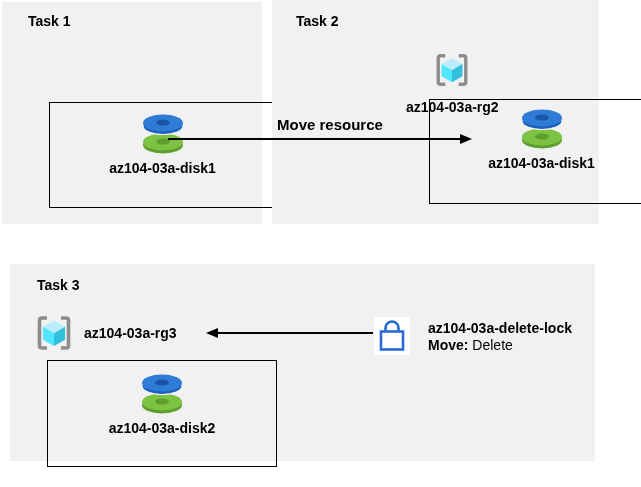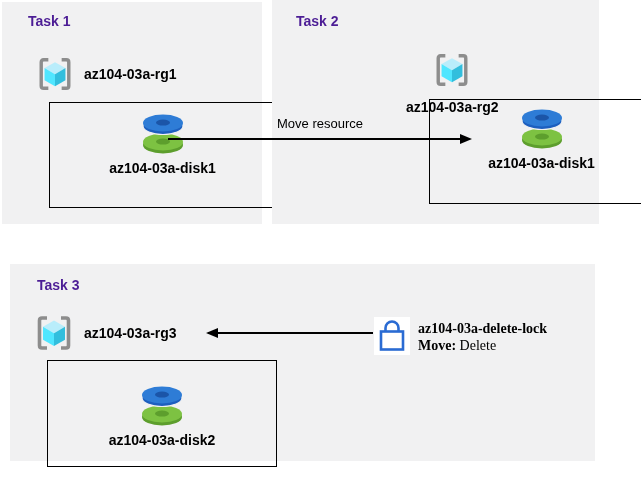--- a/index.html
+++ b/index.html
@@ -3,63 +3,53 @@
 <meta charset="utf-8">
 <style>
   html,body{margin:0;padding:0;background:#ffffff;}
   .canvas{
     position:relative;width:641px;height:487px;background:#ffffff;
     font-family:"Liberation Sans","DejaVu Sans",sans-serif;color:#000;
     overflow:hidden;
   }
   .panel{position:absolute;background:#f1f1f2;}
   .panel-title{
-    position:absolute;font-size:14px;font-weight:bold;color:#4c1d95;
+    position:absolute;font-size:14px;font-weight:bold;color:#000000;
     white-space:nowrap;
   }
   .rg-row{position:absolute;display:flex;align-items:center;gap:10px;}
   .rg-label,.disk-label{font-size:14px;font-weight:bold;white-space:nowrap;}
   .res-box{
     position:absolute;border:1.5px solid #000;box-sizing:border-box;
     display:flex;flex-direction:column;align-items:center;gap:5px;margin-left:22px;
   }
   .arrow-shaft{position:absolute;height:1.5px;background:#000;}
   .arrow-head-right{
     position:absolute;width:0;height:0;
     border-left:12px solid #000;border-top:5px solid transparent;border-bottom:5px solid transparent;
   }
   .arrow-head-left{
     position:absolute;width:0;height:0;
     border-right:12px solid #000;border-top:5px solid transparent;border-bottom:5px solid transparent;
   }
-  .move-label{position:absolute;font-size:13px;font-weight:normal;white-space:nowrap;}
-  .lock-row{position:absolute;display:flex;align-items:flex-start;gap:8px;font-family:Liberation Serif, serif;}
+  .move-label{position:absolute;font-size:15px;font-weight:bold;white-space:nowrap;}
+  .lock-row{position:absolute;display:flex;align-items:flex-start;gap:18px;}
   .lock-text{font-size:14px;line-height:17px;white-space:nowrap;padding-top:3px;}
   .lock-name{font-weight:bold;}
   .lock-type b{font-weight:bold;}
   .icon{display:block;}
 </style>
 </head>
 <body>
 
 <div class="canvas">
 
   <div class="panel" style="left:2px;top:2px;width:260px;height:222px;">
     <div class="panel-title" style="left:26px;top:11px;">Task 1</div>
 
-    <div class="rg-row" style="left:34px;top:53px;">
-      <svg class="icon" width="38" height="38" viewBox="0 0 40 40">
-        <path d="M13 5 H8 Q5.5 5 5.5 7.5 V32.5 Q5.5 35 8 35 H13" fill="none" stroke="#8d8d8d" stroke-width="3.6"></path>
-        <path d="M27 5 H32 Q34.5 5 34.5 7.5 V32.5 Q34.5 35 32 35 H27" fill="none" stroke="#8d8d8d" stroke-width="3.6"></path>
-        <polygon points="20,7.5 31,13.8 20,20.3 9,13.8" fill="#b9edfb"></polygon>
-        <polygon points="9,13.8 20,20.3 20,33 9,26.7" fill="#50e6ff"></polygon>
-        <polygon points="31,13.8 20,20.3 20,33 31,26.7" fill="#32bedd"></polygon>
-      </svg>
-      <span class="rg-label">az104-03a-rg1</span>
-    </div>
 
     <div class="res-box" style="left:25px;top:100px;width:227px;height:106px;padding-top:10px;">
       <svg class="icon" width="44" height="42" viewBox="0 0 44 42">
         <ellipse cx="22" cy="32" rx="20" ry="8.5" fill="#5d9e2d"></ellipse>
         <ellipse cx="22" cy="29" rx="20" ry="8.5" fill="#7dc242"></ellipse>
         <ellipse cx="22" cy="28.6" rx="7" ry="3" fill="#5d9e2d"></ellipse>
         <ellipse cx="22" cy="13" rx="20" ry="8.5" fill="#1d5fbf" stroke="#f1f1f2" stroke-width="1.2"></ellipse>
         <ellipse cx="22" cy="10" rx="20" ry="8.5" fill="#2e7cd6"></ellipse>
         <ellipse cx="22" cy="9.6" rx="7" ry="3" fill="#1b55a8"></ellipse>
       </svg>
@@ -105,21 +95,21 @@
       <svg class="icon" width="40" height="40" viewBox="0 0 40 40">
         <path d="M13 5 H8 Q5.5 5 5.5 7.5 V32.5 Q5.5 35 8 35 H13" fill="none" stroke="#8d8d8d" stroke-width="3.6"></path>
         <path d="M27 5 H32 Q34.5 5 34.5 7.5 V32.5 Q34.5 35 32 35 H27" fill="none" stroke="#8d8d8d" stroke-width="3.6"></path>
         <polygon points="20,7.5 31,13.8 20,20.3 9,13.8" fill="#b9edfb"></polygon>
         <polygon points="9,13.8 20,20.3 20,33 9,26.7" fill="#50e6ff"></polygon>
         <polygon points="31,13.8 20,20.3 20,33 31,26.7" fill="#32bedd"></polygon>
       </svg>
       <span class="rg-label">az104-03a-rg3</span>
     </div>
 
-    <div class="res-box" style="left:15px;top:96px;width:230px;height:107px;padding-top:24px;">
+    <div class="res-box" style="left:15px;top:96px;width:230px;height:107px;padding-top:12px;">
       <svg class="icon" width="44" height="42" viewBox="0 0 44 42">
         <ellipse cx="22" cy="32" rx="20" ry="8.5" fill="#5d9e2d"></ellipse>
         <ellipse cx="22" cy="29" rx="20" ry="8.5" fill="#7dc242"></ellipse>
         <ellipse cx="22" cy="28.6" rx="7" ry="3" fill="#5d9e2d"></ellipse>
         <ellipse cx="22" cy="13" rx="20" ry="8.5" fill="#1d5fbf" stroke="#f1f1f2" stroke-width="1.2"></ellipse>
         <ellipse cx="22" cy="10" rx="20" ry="8.5" fill="#2e7cd6"></ellipse>
         <ellipse cx="22" cy="9.6" rx="7" ry="3" fill="#1b55a8"></ellipse>
       </svg>
       <span class="disk-label">az104-03a-disk2</span>
     </div>

